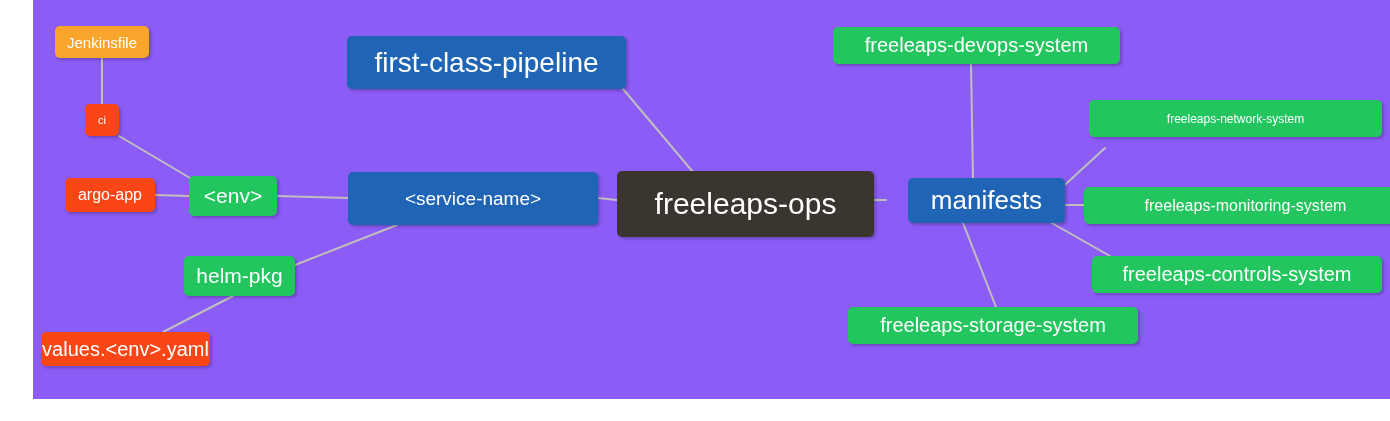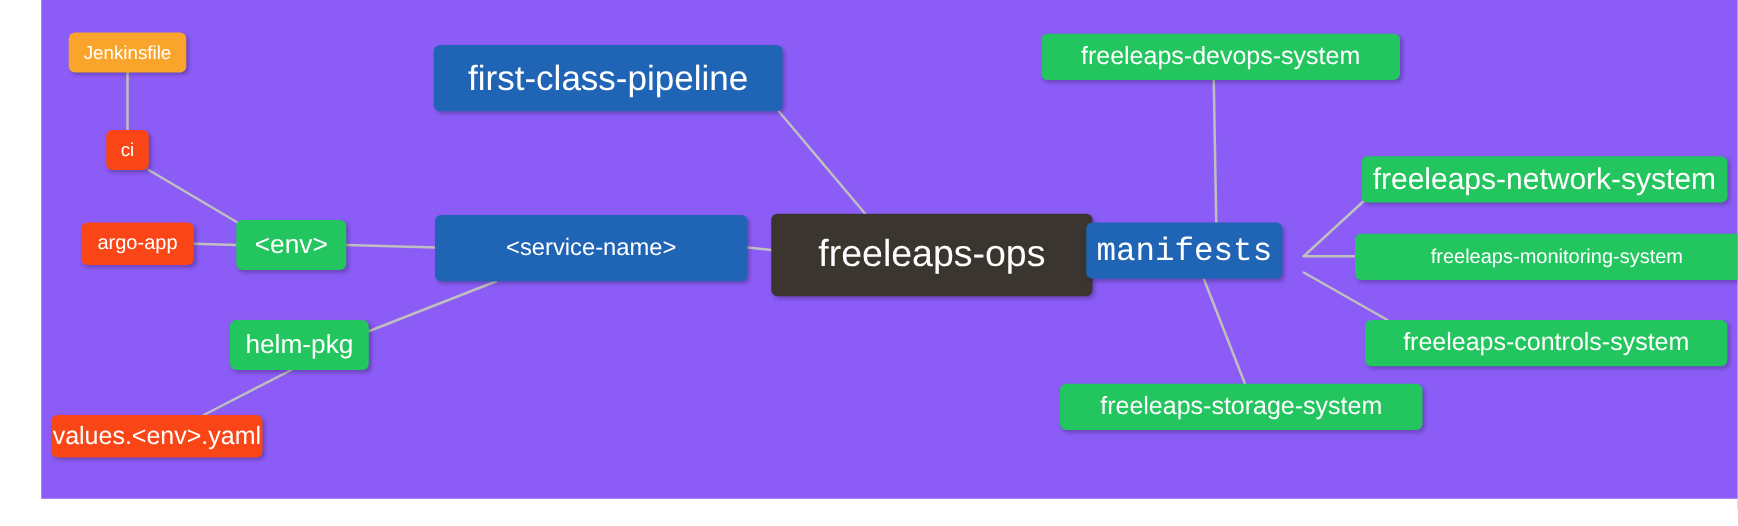--- a/index.html
+++ b/index.html
@@ -63,28 +63,28 @@
       <line x1="590" y1="89" x2="660" y2="172" stroke="#bfbfbf" stroke-width="2" stroke-linecap="round"></line>
       <line x1="841" y1="200" x2="853" y2="200" stroke="#bfbfbf" stroke-width="2" stroke-linecap="round"></line>
       <line x1="940" y1="178" x2="938" y2="64" stroke="#bfbfbf" stroke-width="2" stroke-linecap="round"></line>
       <line x1="1010" y1="205" x2="1072" y2="148" stroke="#bfbfbf" stroke-width="2" stroke-linecap="round"></line>
       <line x1="1010" y1="205" x2="1051" y2="205" stroke="#bfbfbf" stroke-width="2" stroke-linecap="round"></line>
       <line x1="1010" y1="218" x2="1077" y2="256" stroke="#bfbfbf" stroke-width="2" stroke-linecap="round"></line>
       <line x1="930" y1="223" x2="963" y2="307" stroke="#bfbfbf" stroke-width="2" stroke-linecap="round"></line>
     </svg>
   <div id="nodes">
       <div class="node n-orange" style="left: 22px; top: 26px; width: 94px; height: 32px; font-size: 15px;">Jenkinsfile</div>
-      <div class="node n-red" style="left: 52px; top: 104px; width: 34px; height: 32px; font-size: 15px;">ci</div>
+      <div class="node n-red" style="left: 52px; top: 104px; width: 34px; height: 32px; font-size: 11px;">ci</div>
       <div class="node n-red" style="left: 32px; top: 178px; width: 90px; height: 34px; font-size: 16px;">argo-app</div>
       <div class="node n-green" style="left: 156px; top: 176px; width: 88px; height: 40px; font-size: 21px;">&lt;env&gt;</div>
       <div class="node n-green" style="left: 151px; top: 256px; width: 111px; height: 40px; font-size: 21px; text-align: right;">helm-pkg</div>
       <div class="node n-red" style="left: 8px; top: 332px; width: 169px; height: 34px; font-size: 20px;">values.&lt;env&gt;.yaml</div>
       <div class="node n-blue" style="left: 314px; top: 36px; width: 279px; height: 53px; font-size: 28px;">first-class-pipeline</div>
       <div class="node n-blue" style="left: 315px; top: 172px; width: 250px; height: 53px; font-size: 19px;">&lt;service-name&gt;</div>
       <div class="node n-root" style="left: 584px; top: 171px; width: 257px; height: 66px; font-size: 30px;">freeleaps-ops</div>
-      <div class="node n-blue" style="left: 836px; top: 178px; width: 157px; height: 45px; font-size: 26px; font-family: Liberation Mono, monospace;">manifests</div>
+      <div class="node n-blue" style="left: 875px; top: 178px; width: 157px; height: 45px; font-size: 26px;">manifests</div>
       <div class="node n-green" style="left: 800px; top: 27px; width: 287px; height: 37px; font-size: 20px;">freeleaps-devops-system</div>
-      <div class="node n-green" style="left: 1056px; top: 125px; width: 293px; height: 37px; font-size: 24px;">freeleaps-network-system</div>
+      <div class="node n-green" style="left: 1056px; top: 100px; width: 293px; height: 37px; font-size: 12px;">freeleaps-network-system</div>
       <div class="node n-green" style="left: 1051px; top: 187px; width: 323px; height: 37px; font-size: 16px;">freeleaps-monitoring-system</div>
       <div class="node n-green" style="left: 1059px; top: 256px; width: 290px; height: 37px; font-size: 20px;">freeleaps-controls-system</div>
       <div class="node n-green" style="left: 815px; top: 307px; width: 290px; height: 37px; font-size: 20px;">freeleaps-storage-system</div>
     </div>
 </div>
 
 </body></html>

